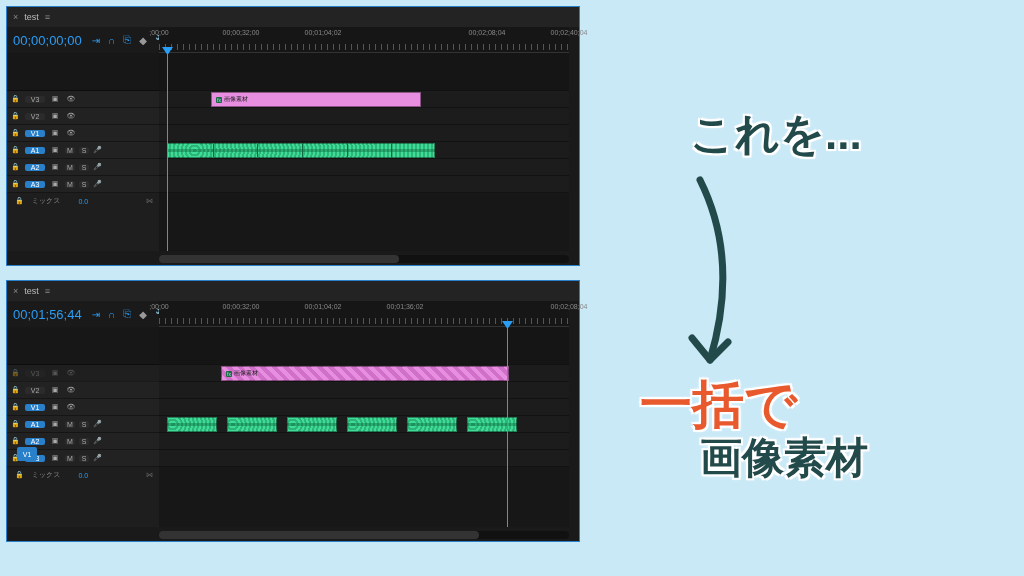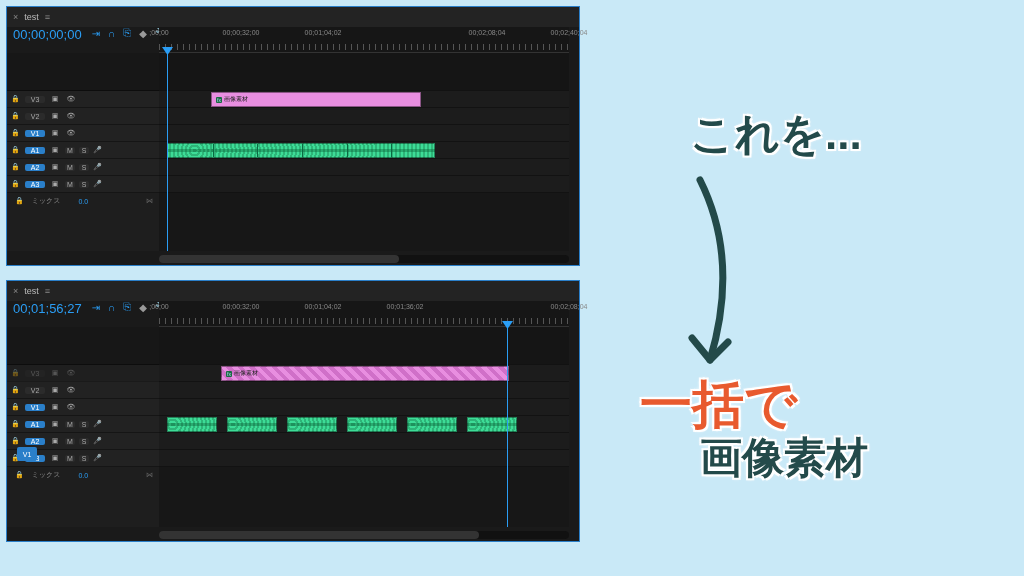--- a/index.html
+++ b/index.html
@@ -23,21 +23,21 @@
   .tab-bar {
     display: flex; align-items: center;
     height: 20px; padding: 0 6px;
     background: #232323; color: #bbb;
     font-size: 9px; gap: 6px;
   }
   .tab-bar .x { color: #888; }
   .tab-bar .menu { color: #888; letter-spacing: 1px; }
 
   .timecode-row {
-    display: flex; align-items: flex-start;
+    display: flex; align-items: center;
     height: 26px; padding: 0 6px; gap: 10px;
     background: #1a1a1a;
     position: relative;
   }
   .timecode { color: #2a9df4; font-size: 13px; font-weight: 500; }
   .tool-icons { display: flex; gap: 8px; align-items: center; }
   .tool-icons span { font-size: 10px; }
   .ico-blue { color: #2a9df4; }
   .ico-gray { color: #999; }
 
@@ -232,21 +232,21 @@
   </div>
 </div>
 
 <div class="panel bottom">
   <div class="tab-bar">
     <span class="x">×</span>
     <span>test</span>
     <span class="menu">≡</span>
   </div>
   <div class="timecode-row">
-    <span class="timecode">00;01;56;27</span>
+    <span class="timecode">00;01;56;44</span>
     <div class="tool-icons">
       <span class="ico-blue">⇥</span>
       <span class="ico-blue">∩</span>
       <span class="ico-blue">⎘</span>
       <span class="ico-gray">◆</span>
       <span class="ico-gray">🔧</span>
     </div>
     <div class="ruler-area">
       <div class="ruler-labels" id="ruler-1">
           <span style="left: 0px;">;00;00</span>

